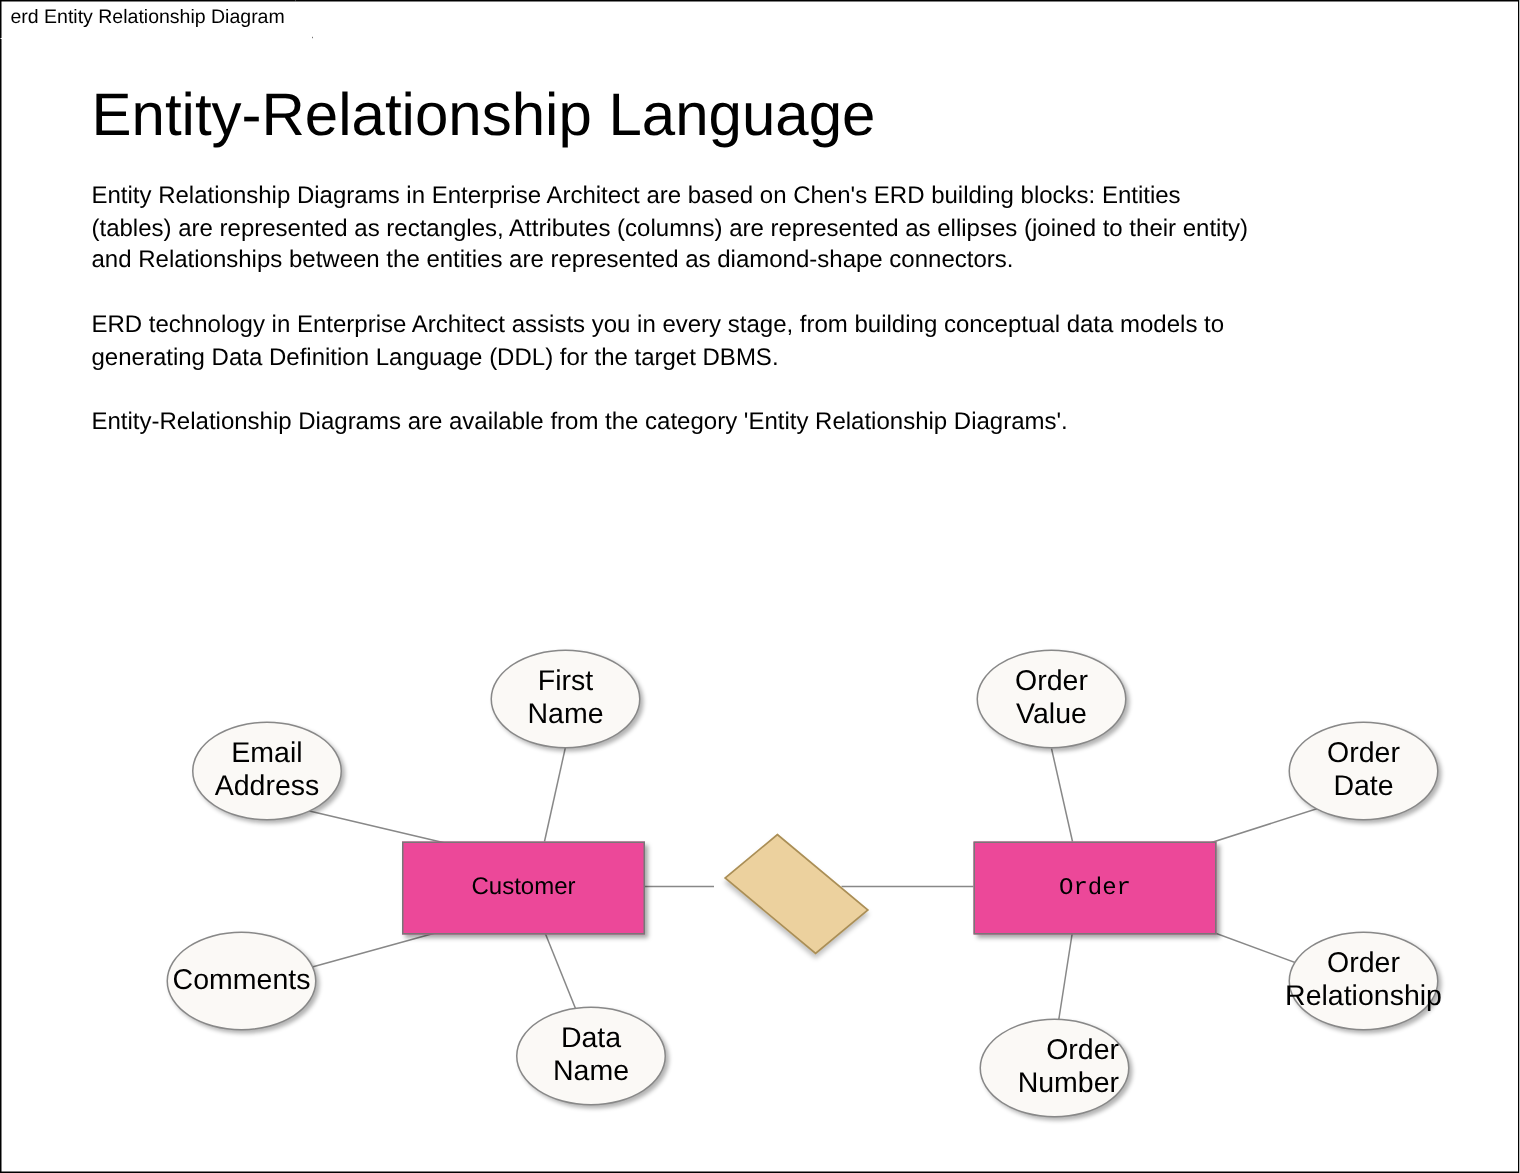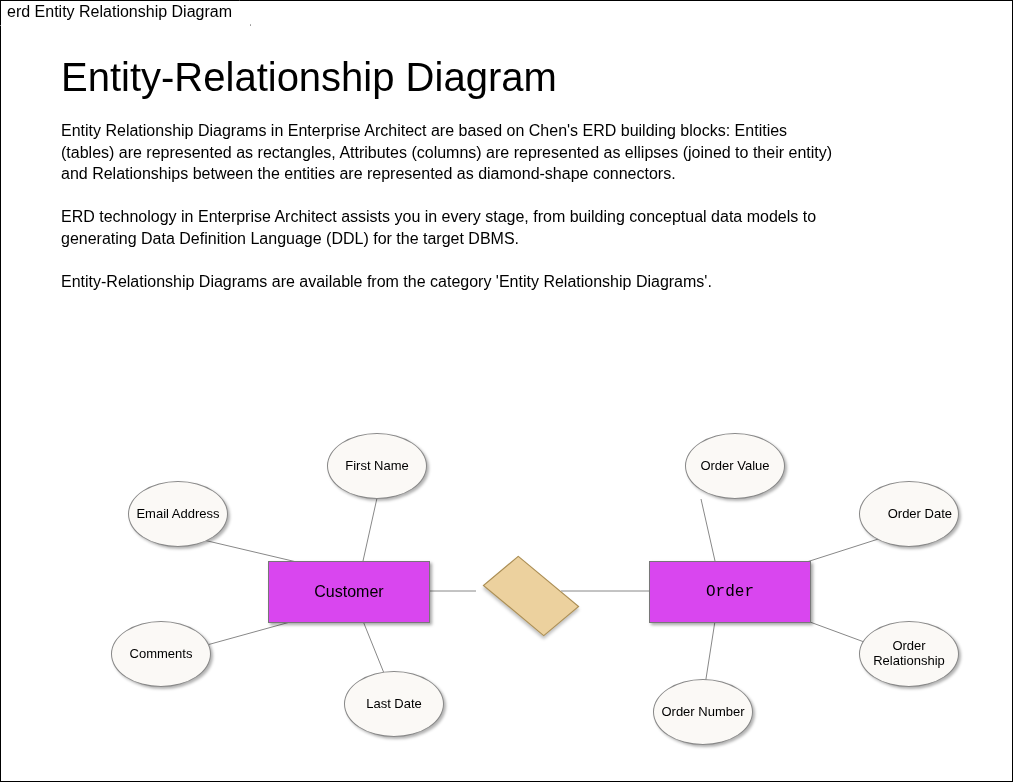--- a/index.html
+++ b/index.html
@@ -16,21 +16,21 @@
     box-sizing: border-box;
     border: 1px solid #000;
     background: #fff;
   }
   .tab {
     position: absolute;
     top: -1px;
     left: -1px;
     height: 20px;
     padding: 2px 18px 2px 6px;
-    font-size: 16px;
+    font-size: 13px;
     border: 1px solid #000;
     border-bottom: 1px solid #fff;
     background: #fff;
     clip-path: polygon(0 0, calc(100% - 12px) 0, 100% 100%, 0 100%);
     z-index: 5;
   }
   .content {
     position: absolute;
     left: 60px;
     top: 40px;
@@ -52,40 +52,40 @@
     left: 0; top: 0; right: 0; bottom: 0;
     pointer-events: none;
   }
   .node {
     position: absolute;
     pointer-events: auto;
   }
   .entity {
     width: 160px;
     height: 60px;
-    background: #d946ef;
+    background: #ec4899;
     border: 1px solid #777;
     box-shadow: 2px 2px 3px rgba(0,0,0,.35);
     display: flex;
     align-items: center;
     justify-content: center;
     font-size: 16px;
   }
   .attr {
     width: 100px;
     height: 66px;
     background: #fbf9f6;
     border: 1px solid #888;
     border-radius: 50%;
     box-shadow: 2px 2px 3px rgba(0,0,0,.3);
     display: flex;
     align-items: center;
     justify-content: center;
     text-align: center;
-    font-size: 13px;
+    font-size: 19px;
     line-height: 1.15;
     padding: 0 6px;
     box-sizing: border-box;
   }
   .rel {
     width: 70px;
     height: 40px;
     background: #ecd19e;
     border: 1px solid #a98e57;
     transform: scaleX(1.2) rotate(45deg);
@@ -106,21 +106,21 @@
 </head>
 <body>
 
 <div class="page">
 
   <div class="tab">
     <span>erd Entity Relationship Diagram</span>
   </div>
 
   <div class="content">
-    <h1 class="title">Entity-Relationship Diagram</h1>
+    <h1 class="title">Entity-Relationship Language</h1>
     <div class="desc">Entity Relationship Diagrams in Enterprise Architect are based on Chen's ERD building blocks: Entities (tables) are represented as rectangles, Attributes (columns) are represented as ellipses (joined to their entity) and Relationships between the entities are represented as diamond-shape connectors.
 
 ERD technology in Enterprise Architect assists you in every stage, from building conceptual data models to generating Data Definition Language (DDL) for the target DBMS.
 
 Entity-Relationship Diagrams are available from the category 'Entity Relationship Diagrams'.</div>
   </div>
 
   <svg class="lines">
 
     <line x1="427" y1="590" x2="475" y2="590"></line>
@@ -154,24 +154,24 @@
     <div class="node attr" style="left:326px; top:432px;">
       <span>First Name</span>
     </div>
     <div class="node attr" style="left:110px; top:620px;">
       <span>Comments</span>
     </div>
     <div class="node attr" style="left:127px; top:480px;">
       <span>Email Address</span>
     </div>
     <div class="node attr" style="left:343px; top:670px;">
-      <span>Last Date</span>
+      <span>Data Name</span>
     </div>
 
-    <div class="node attr" style="left:684px; top:432px;">
+    <div class="node attr" style="left:650px; top:432px;">
       <span>Order Value</span>
     </div>
     <div class="node attr" style="left:858px; top:480px;justify-content:flex-end;">
       <span>Order Date</span>
     </div>
     <div class="node attr" style="left:858px; top:620px;">
       <span>Order Relationship</span>
     </div>
     <div class="node attr" style="left:652px; top:678px;text-align:right;">
       <span>Order Number</span>

